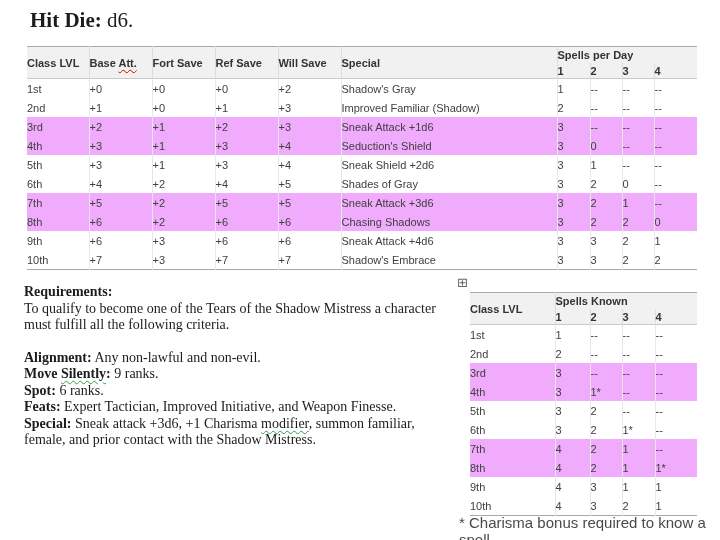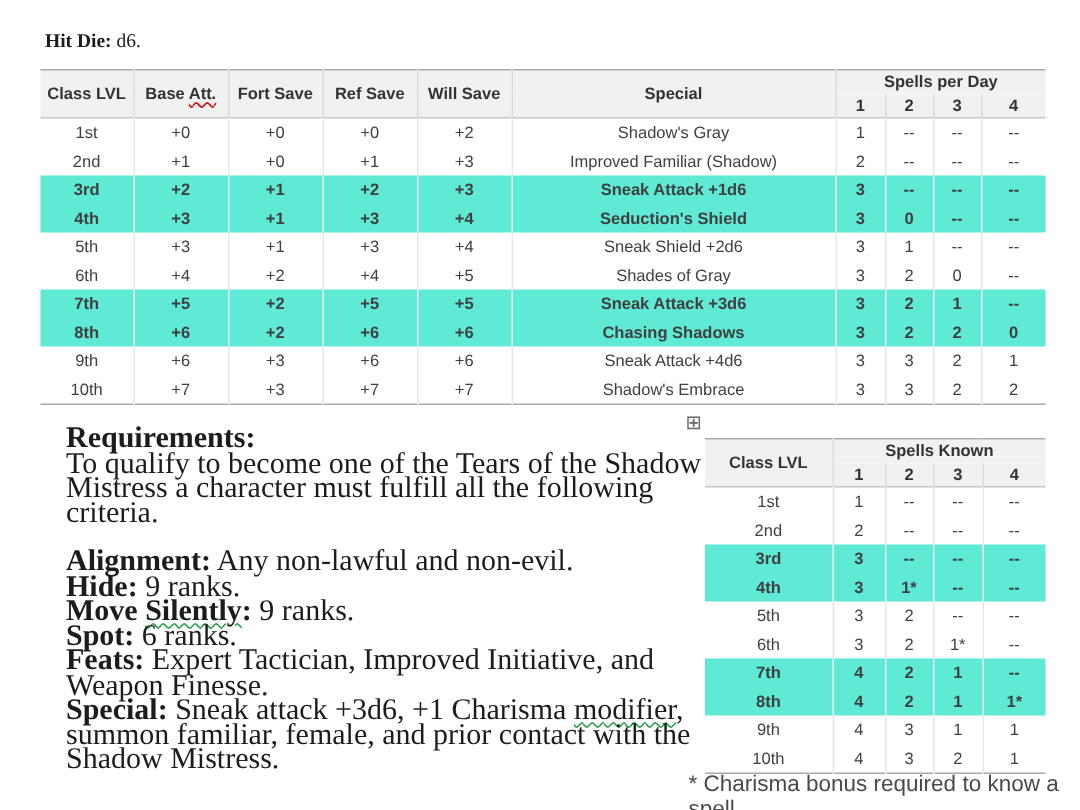--- a/index.html
+++ b/index.html
@@ -1,47 +1,47 @@
 <!DOCTYPE html>
 <html><head>
 <meta charset="utf-8">
 <style>
   html,body { margin:0; padding:0; background:#ffffff; }
   #canvas { position:relative; width:720px; height:540px; background:#ffffff; overflow:hidden;
             font-family:"Liberation Sans", sans-serif; }
 
   
   .doc-text { font-family:"Liberation Serif", serif; color:#1c1c1c; }
-  .hit-die { position:absolute; left:30px; top:19px; font-size:13px;text-align:right; }
+  .hit-die { position:absolute; left:30px; top:8px; font-size:21px;text-align:right; }
   .hit-die b { font-weight:bold; }
 
   
   .dnd-table { border-collapse:collapse; table-layout:fixed;
                font-family:"Liberation Sans", sans-serif; font-size:11px; color:#404040;
-               text-align:center; position:absolute;
+               text-align:left; position:absolute;
                border-top:1px solid #a9a9a9; border-bottom:1px solid #a9a9a9;
                border-left:hidden; border-right:hidden; }
   .dnd-table th, .dnd-table td { padding:0; border-left:1px solid #e9e6e9; border-right:1px solid #e9e6e9; }
   .dnd-table thead { border-bottom:1px solid #c9c9c9; }
   .dnd-table thead th { background:#f1f1f1; font-weight:bold; color:#333333;
                         border-left-color:#dcdcdc; border-right-color:#dcdcdc; }
   .dnd-table thead .toprow th { height:16px; }
   .dnd-table thead .subrow th { height:15px; }
   .dnd-table tbody td { height:19px; vertical-align:middle; }
-  .dnd-table tr.shaded td { background:#5eead4;font-weight:bold; }
+  .dnd-table tr.shaded td { background:#f0abfc; }
 
   #main-table { left:27px; top:46px; width:670px; }
   #known-table { left:470px; top:292px; width:227px; }
 
   
   .sq-red   { text-decoration:underline wavy #e00000 1px; text-underline-offset:2px; }
   .sq-green { text-decoration:underline wavy #2e9e4f 1px; text-underline-offset:2px; }
 
   
-  .req { position:absolute; left:44px; top:284px; width:432px; font-size:20px; line-height:16.5px; }
+  .req { position:absolute; left:24px; top:284px; width:432px; font-size:14px; line-height:16.5px; }
   .req .gap { height:16px; }
   .req b { font-weight:bold; }
 
   
   .handle { position:absolute; left:457px; top:276px; font-size:13px; line-height:13px;
             color:#666666; font-family:"DejaVu Sans", sans-serif; cursor:pointer; }
 
   
   .footnote { position:absolute; left:459px; top:514px; font-size:15px; color:#4a4a4a;
               font-family:"Liberation Sans", sans-serif; }
@@ -207,21 +207,20 @@
           <td>2</td>
         </tr>
       </tbody>
   </table>
 
   <div class="req doc-text">
     <div><b>Requirements:</b></div>
     <div>To qualify to become one of the Tears of the Shadow Mistress a character must fulfill all the following criteria.</div>
     <div class="gap"></div>
     <div><b>Alignment:</b><span> Any non-lawful and non-evil.</span></div>
-    <div><b>Hide:</b><span> 9 ranks.</span></div>
     <div><b><span>Move </span><span class="sq-green">Silently</span><span>:</span></b><span> 9 ranks.</span></div>
     <div><b>Spot:</b><span> 6 ranks.</span></div>
     <div><b>Feats:</b><span> Expert Tactician, Improved Initiative, and Weapon Finesse.</span></div>
     <div><b>Special:</b><span> Sneak attack +3d6, +1 Charisma </span><span class="sq-green">modifier</span><span>, summon familiar, female, and prior contact with the Shadow Mistress.</span></div>
   </div>
 
   <div class="handle">⊞</div>
 
   <table id="known-table" class="dnd-table">
     <colgroup>

